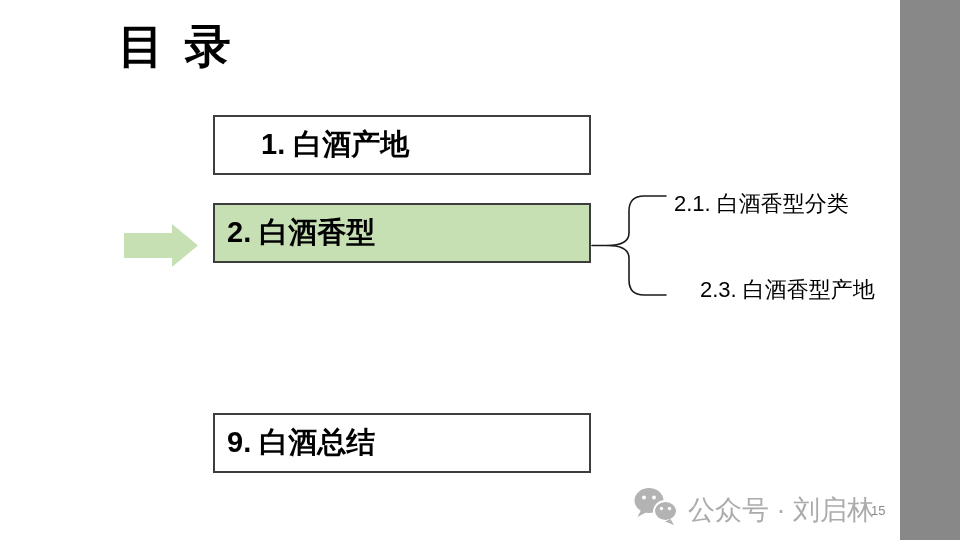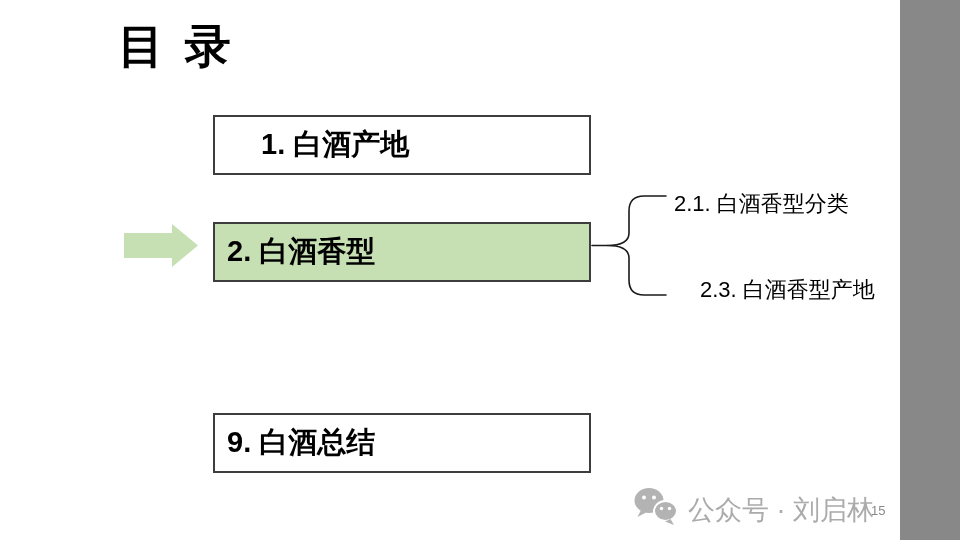--- a/index.html
+++ b/index.html
@@ -39,21 +39,21 @@
 </style>
 </head>
 <body>
 
 <div class="slide">
 
   <div class="title">目 录</div>
 
   <div class="toc-box" style="top:115px;padding-left:46px;">1. 白酒产地</div>
 
-  <div class="toc-box highlight" style="top:222px;">2. 白酒香型</div>
+  <div class="toc-box highlight" style="top:203px;">2. 白酒香型</div>
 
 
   <div class="toc-box" style="top:413px;">9. 白酒总结</div>
 
   <svg class="overlay" viewBox="0 0 960 540">
 
     <polygon points="124,233 172,233 172,224 198,245.5 172,267 172,258 124,258" fill="#c6e0b4"></polygon>
 
     <g fill="none" stroke-width="1.6" stroke-linecap="round" stroke="#1a1a1a">
       <path d="M 592 245.5 L 607 245.5"></path>

